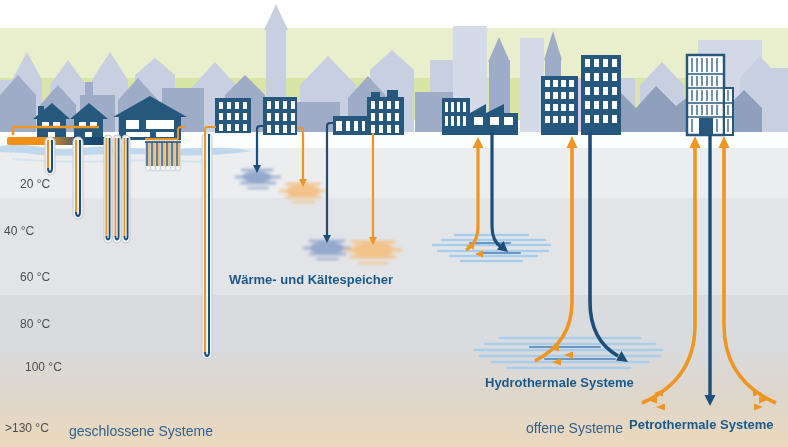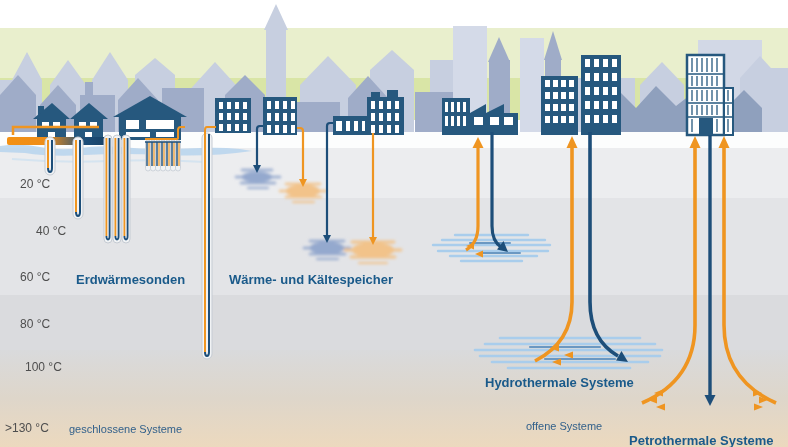--- a/index.html
+++ b/index.html
@@ -2,21 +2,21 @@
 <html><head>
 <meta charset="utf-8">
 <style>
   html,body{margin:0;padding:0;background:#fff;}
   .stage{position:relative;width:788px;height:447px;overflow:hidden;
          font-family:"Liberation Sans",sans-serif;background:#f9a8d4;}
   .stage svg{position:absolute;left:0;top:0;}
   .lbl{position:absolute;white-space:nowrap;line-height:1;}
   .temp{font-size:12px;color:#4e4e4e;}
   .cat{font-size:13px;font-weight:bold;color:#1a5a8a;}
-  .foot{font-size:11px;color:#33618b;}
+  .foot{font-size:14px;color:#33618b;}
 </style>
 </head>
 <body>
 
 <div class="stage">
 
 <svg width="788" height="447" viewBox="0 0 788 447">
   <defs>
     <linearGradient id="collGrad" x1="0" y1="0" x2="1" y2="0">
       <stop offset="0" stop-color="#f39114"></stop>
@@ -426,27 +426,26 @@
     <path d="M695,146 V325 Q695,380 642,403" stroke="#ef9521" stroke-width="3.6" fill="none"></path>
     <polygon points="689.5,148 700.5,148 695,136" fill="#ef9521"></polygon>
     <path d="M724,146 V325 Q724,380 776,403" stroke="#ef9521" stroke-width="3.6" fill="none"></path>
     <polygon points="718.5,148 729.5,148 724,136" fill="#ef9521"></polygon>
     <path d="M710,135 V396" stroke="#1d4e79" stroke-width="3.4" fill="none"></path>
     <polygon points="704.5,395 715.5,395 710,406" fill="#1d4e79"></polygon>
   </g>
 </svg>
 
 <div class="lbl temp" style="left:20px;top:178px;">20 °C</div>
-<div class="lbl temp" style="left:36px;top:225px;">40 °C</div>
+<div class="lbl temp" style="left:4px;top:225px;">40 °C</div>
 <div class="lbl temp" style="left:20px;top:271px;">60 °C</div>
 <div class="lbl temp" style="left:20px;top:318px;">80 °C</div>
 <div class="lbl temp" style="left:25px;top:361px;">100 °C</div>
 <div class="lbl temp" style="left:5px;top:422px;">&gt;130 °C</div>
 
-<div class="lbl cat" style="left:76px;top:273px;">Erdwärmesonden</div>
 <div class="lbl cat" style="left:229px;top:273px;text-align:center;">Wärme- und Kältespeicher</div>
 <div class="lbl cat" style="left:451px;top:376px;padding-left:34px;">Hydrothermale Systeme</div>
-<div class="lbl cat" style="left:629px;top:418px;margin-top:16px;">Petrothermale Systeme</div>
+<div class="lbl cat" style="left:629px;top:418px;">Petrothermale Systeme</div>
 
 <div class="lbl foot" style="left:69px;top:424px;">geschlossene Systeme</div>
 <div class="lbl foot" style="left:526px;top:421px;">offene Systeme</div>
 
 </div>
 
 </body></html>

